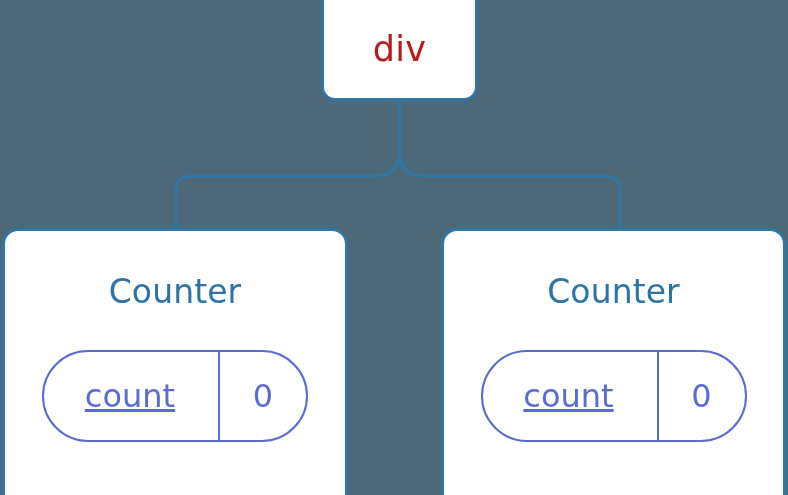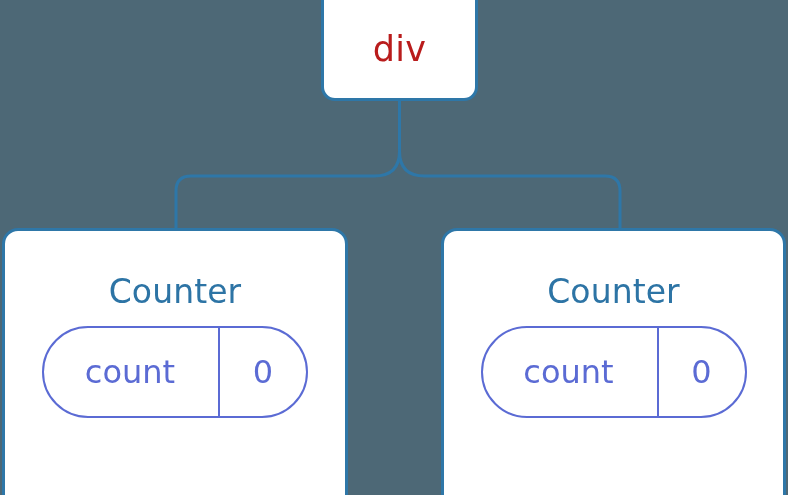--- a/index.html
+++ b/index.html
@@ -70,21 +70,21 @@
     padding-top: 44px;
     box-sizing: border-box;
   }
   .node-child-left  { left: 2px;   width: 346px; }
   .node-child-right { left: 441px; width: 345px; }
 
   .node-child-title {
     font-size: 33px;
     color: #2d74a5;
     line-height: 1;
-    margin-bottom: 18px;
+    margin-bottom: 42px;
     letter-spacing: 0.1px;
   }
 
   
   .state-pill {
     position: relative;
     height: 92px;
     width: 266px;
     border: 2px solid #5b6bd4;
     border-radius: 46px;
@@ -99,20 +99,21 @@
     align-items: center;
     justify-content: center;
     color: #5b6bd4;
     font-size: 32px;
     line-height: 1;
     box-sizing: border-box;
   }
   .pill-key {
     flex: 0 0 174px;
     padding-right: 2px;
+    text-decoration: underline;
   }
   .pill-divider {
     flex: 0 0 2px;
     background: #5b6bd4;
   }
   .pill-value {
     flex: 1 1 auto;
   }
 </style>
 </head>

